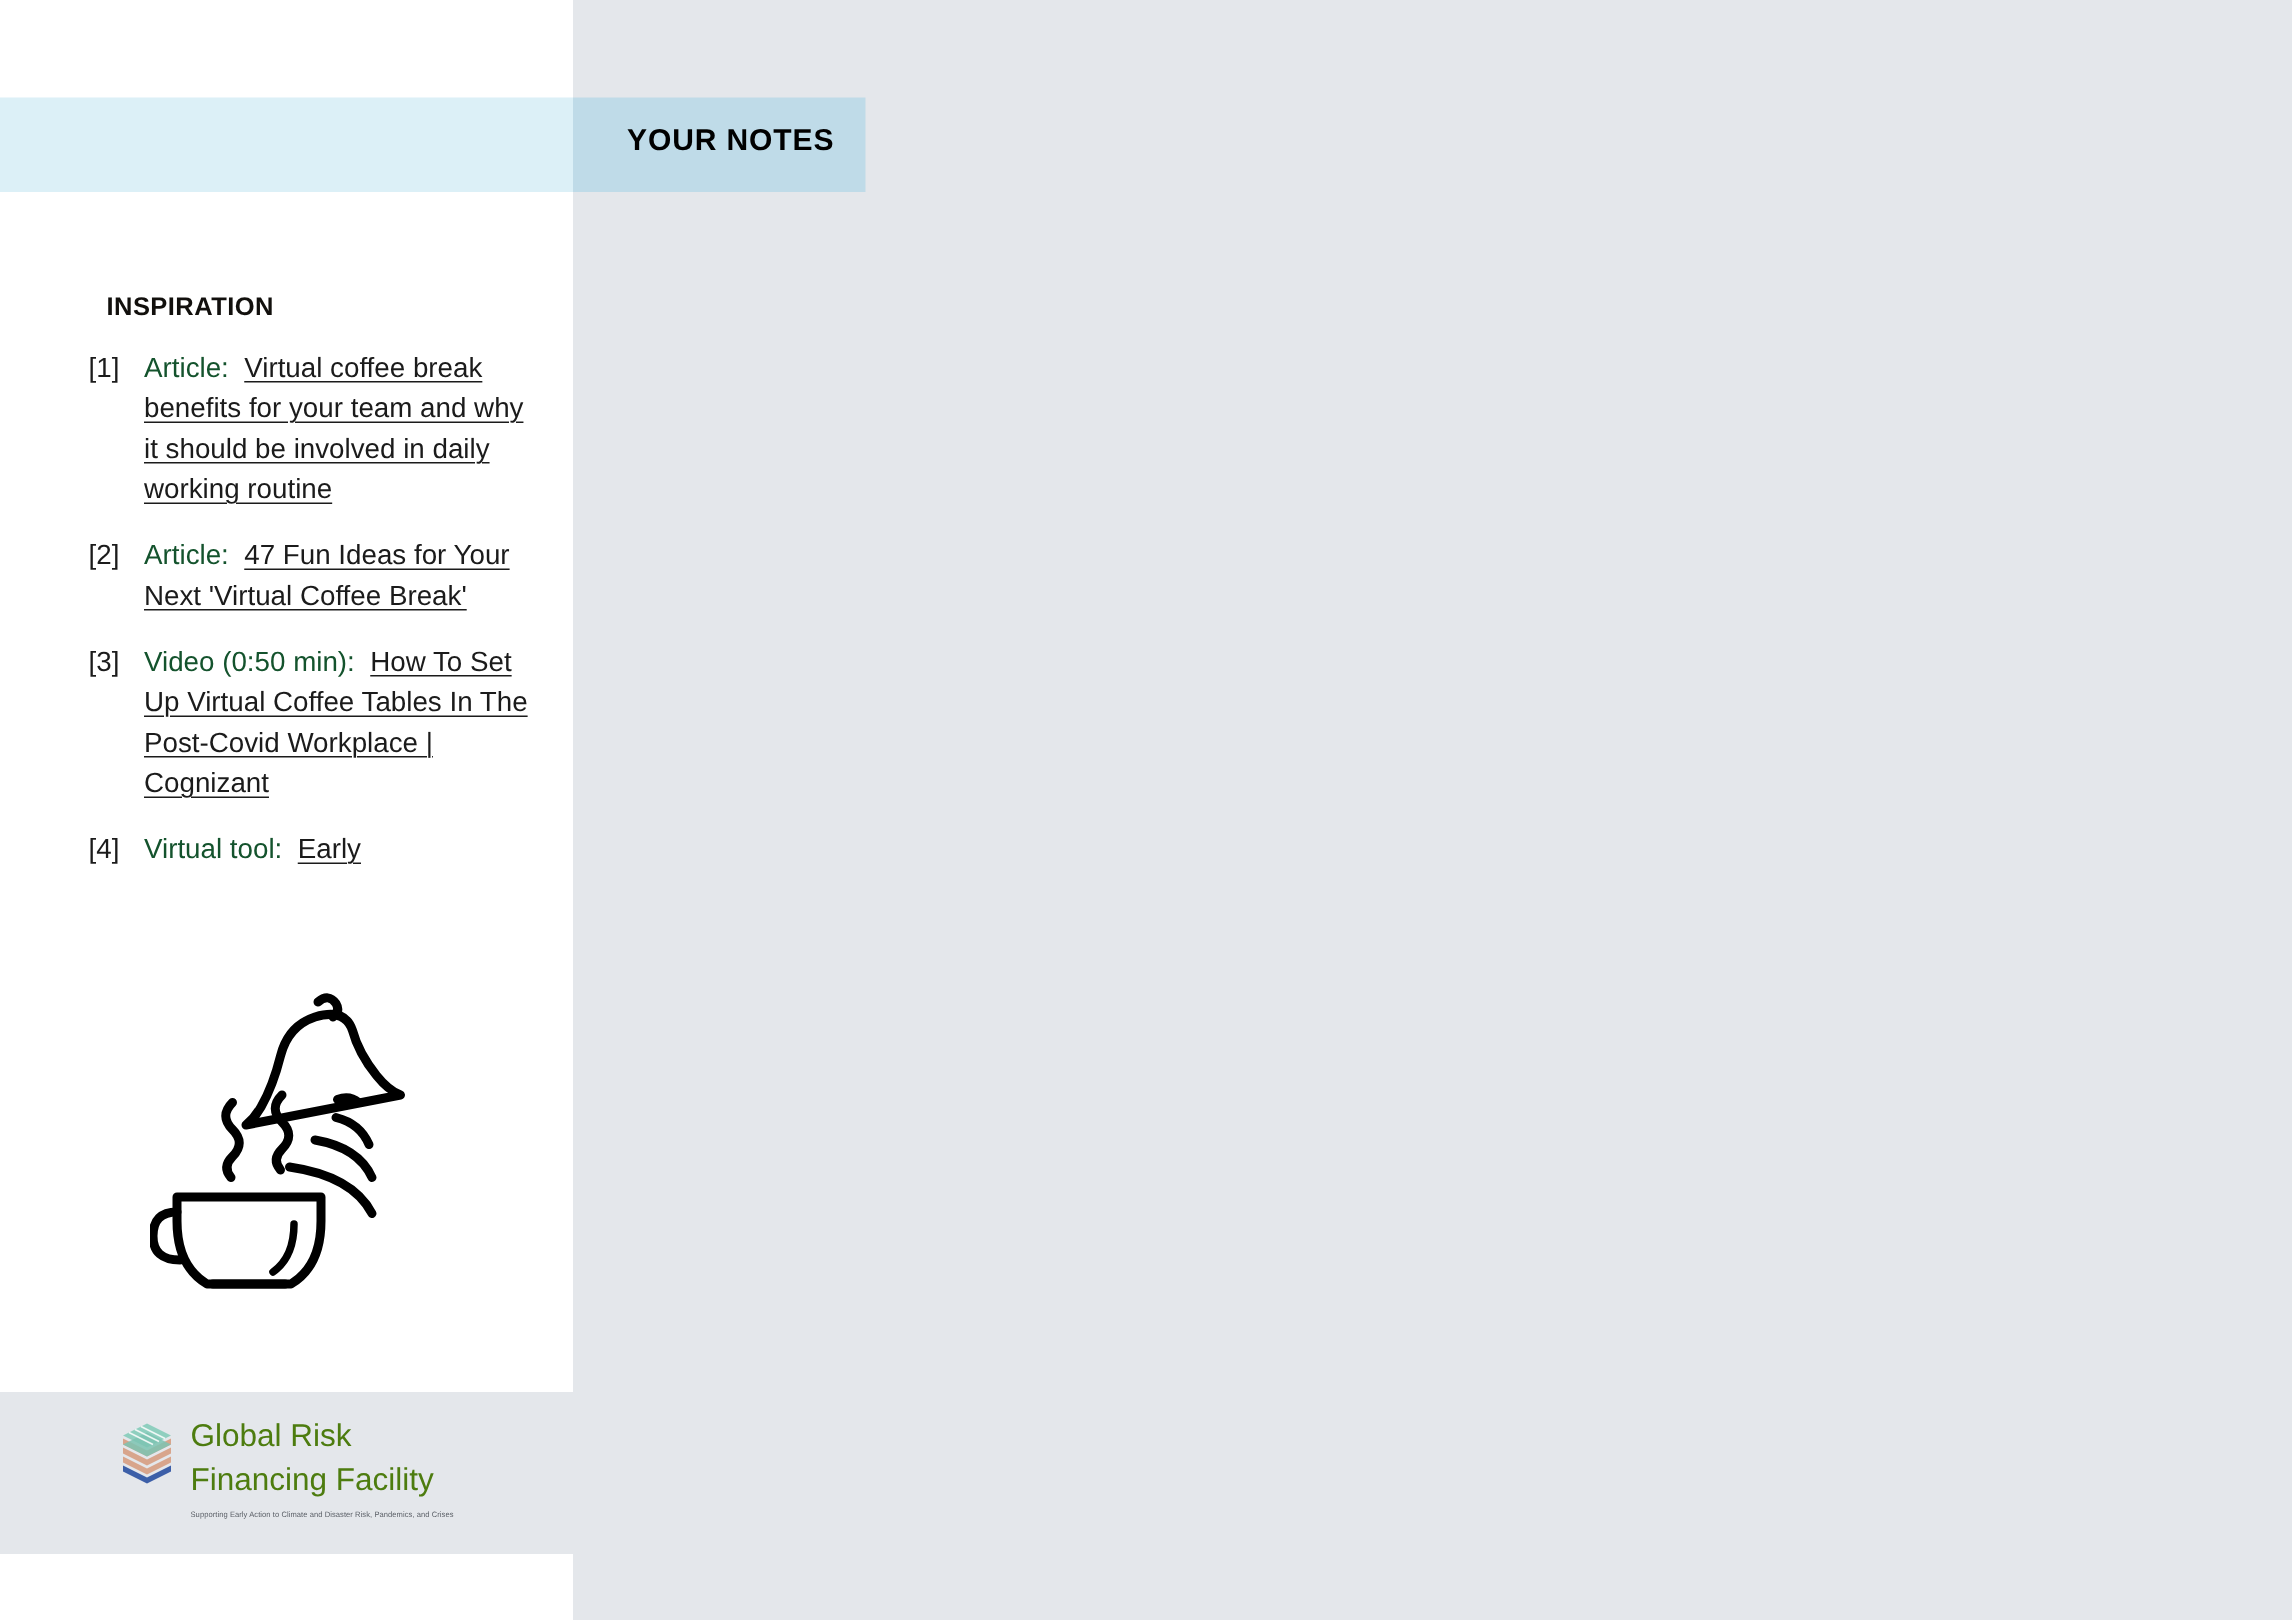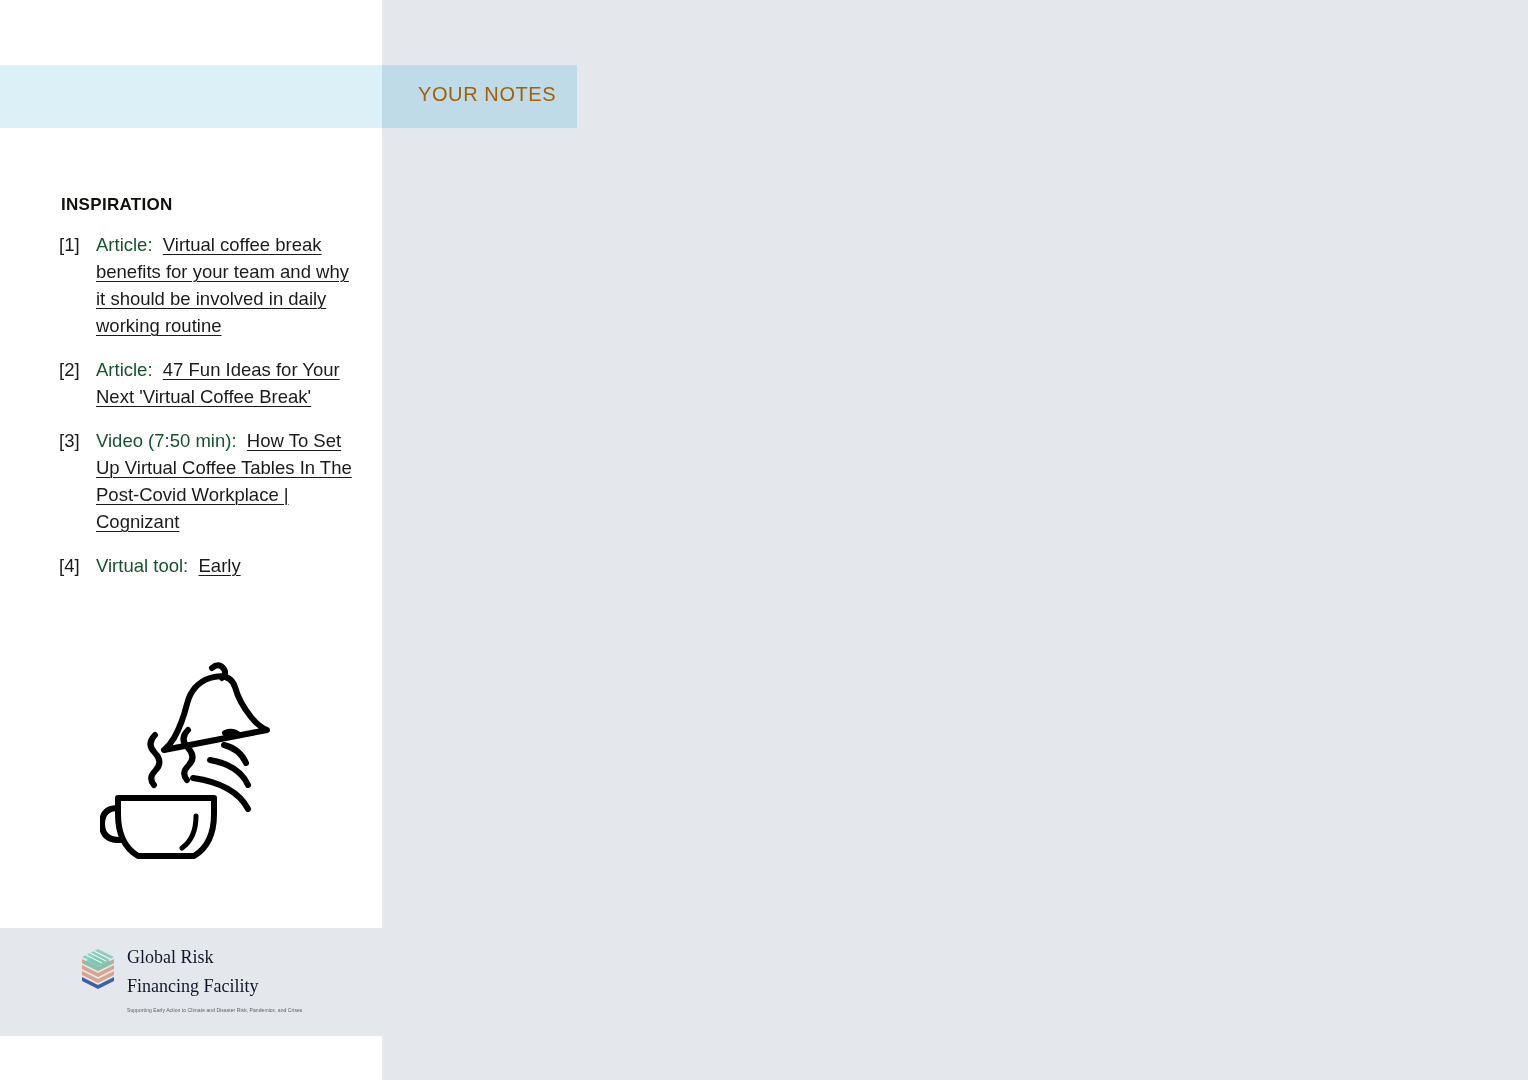--- a/index.html
+++ b/index.html
@@ -41,39 +41,39 @@
     top: 65px;
     width: 195px;
     height: 63px;
     background: #bfdbe8;
   }
   #notes-title {
     position: absolute;
     left: 418px;
     top: 83px;
     font-size: 20px;
-    font-weight: normal;
+    font-weight: bold;
     letter-spacing: 0.6px;
-    color: #a16207;
+    color: #000000;
     white-space: nowrap;
   }
 
   
   #inspiration-section {
     position: absolute;
     left: 59px;
     top: 195px;
     width: 300px;
   }
   #inspiration-heading {
     font-size: 17px;
     font-weight: bold;
     letter-spacing: 0.3px;
     color: #12100d;
-    margin: 0 0 16px 2px;
+    margin: 0 0 16px 12px;
   }
   .ref-item {
     position: relative;
     padding-left: 37px;
     margin-bottom: 17px;
     font-size: 18.5px;
     line-height: 27px;
     color: #1b1b1b;
   }
   .ref-item:last-child { margin-bottom: 0; }
@@ -125,24 +125,24 @@
   #logo-mark {
     width: 40px;
     height: 44px;
     flex: none;
     margin-top: 3px;
   }
   #logo-wordmark {
     display: block;
   }
   .logo-line {
-    font-family: Liberation Serif, serif;
-    font-size: 18px;
+    font-family: Liberation Sans, sans-serif;
+    font-size: 21px;
     line-height: 29px;
-    color: #0f172a;
+    color: #4d7c0f;
     white-space: nowrap;
   }
   #logo-tagline {
     font-family: "Liberation Sans", sans-serif;
     font-size: 5.2px;
     line-height: 8px;
     color: #5a5f66;
     letter-spacing: 0.05px;
     margin-top: 5px;
     white-space: nowrap;
@@ -170,21 +170,21 @@
   </div>
 
   <div class="ref-item">
     <span class="ref-marker">[2]</span>
     <span class="ref-label">Article:</span>
     <span>&nbsp;</span><a class="ref-link" href="#">47 Fun Ideas for Your Next 'Virtual Coffee Break'</a>
   </div>
 
   <div class="ref-item">
     <span class="ref-marker">[3]</span>
-    <span class="ref-label">Video (7:50 min):</span>
+    <span class="ref-label">Video (0:50 min):</span>
     <span>&nbsp;</span><a class="ref-link" href="#">How To Set Up Virtual Coffee Tables In The Post-Covid Workplace | Cognizant</a>
   </div>
 
   <div class="ref-item">
     <span class="ref-marker">[4]</span>
     <span class="ref-label">Virtual tool:</span>
     <span>&nbsp;</span><a class="ref-link" href="#">Early</a>
   </div>
 
 </div>

